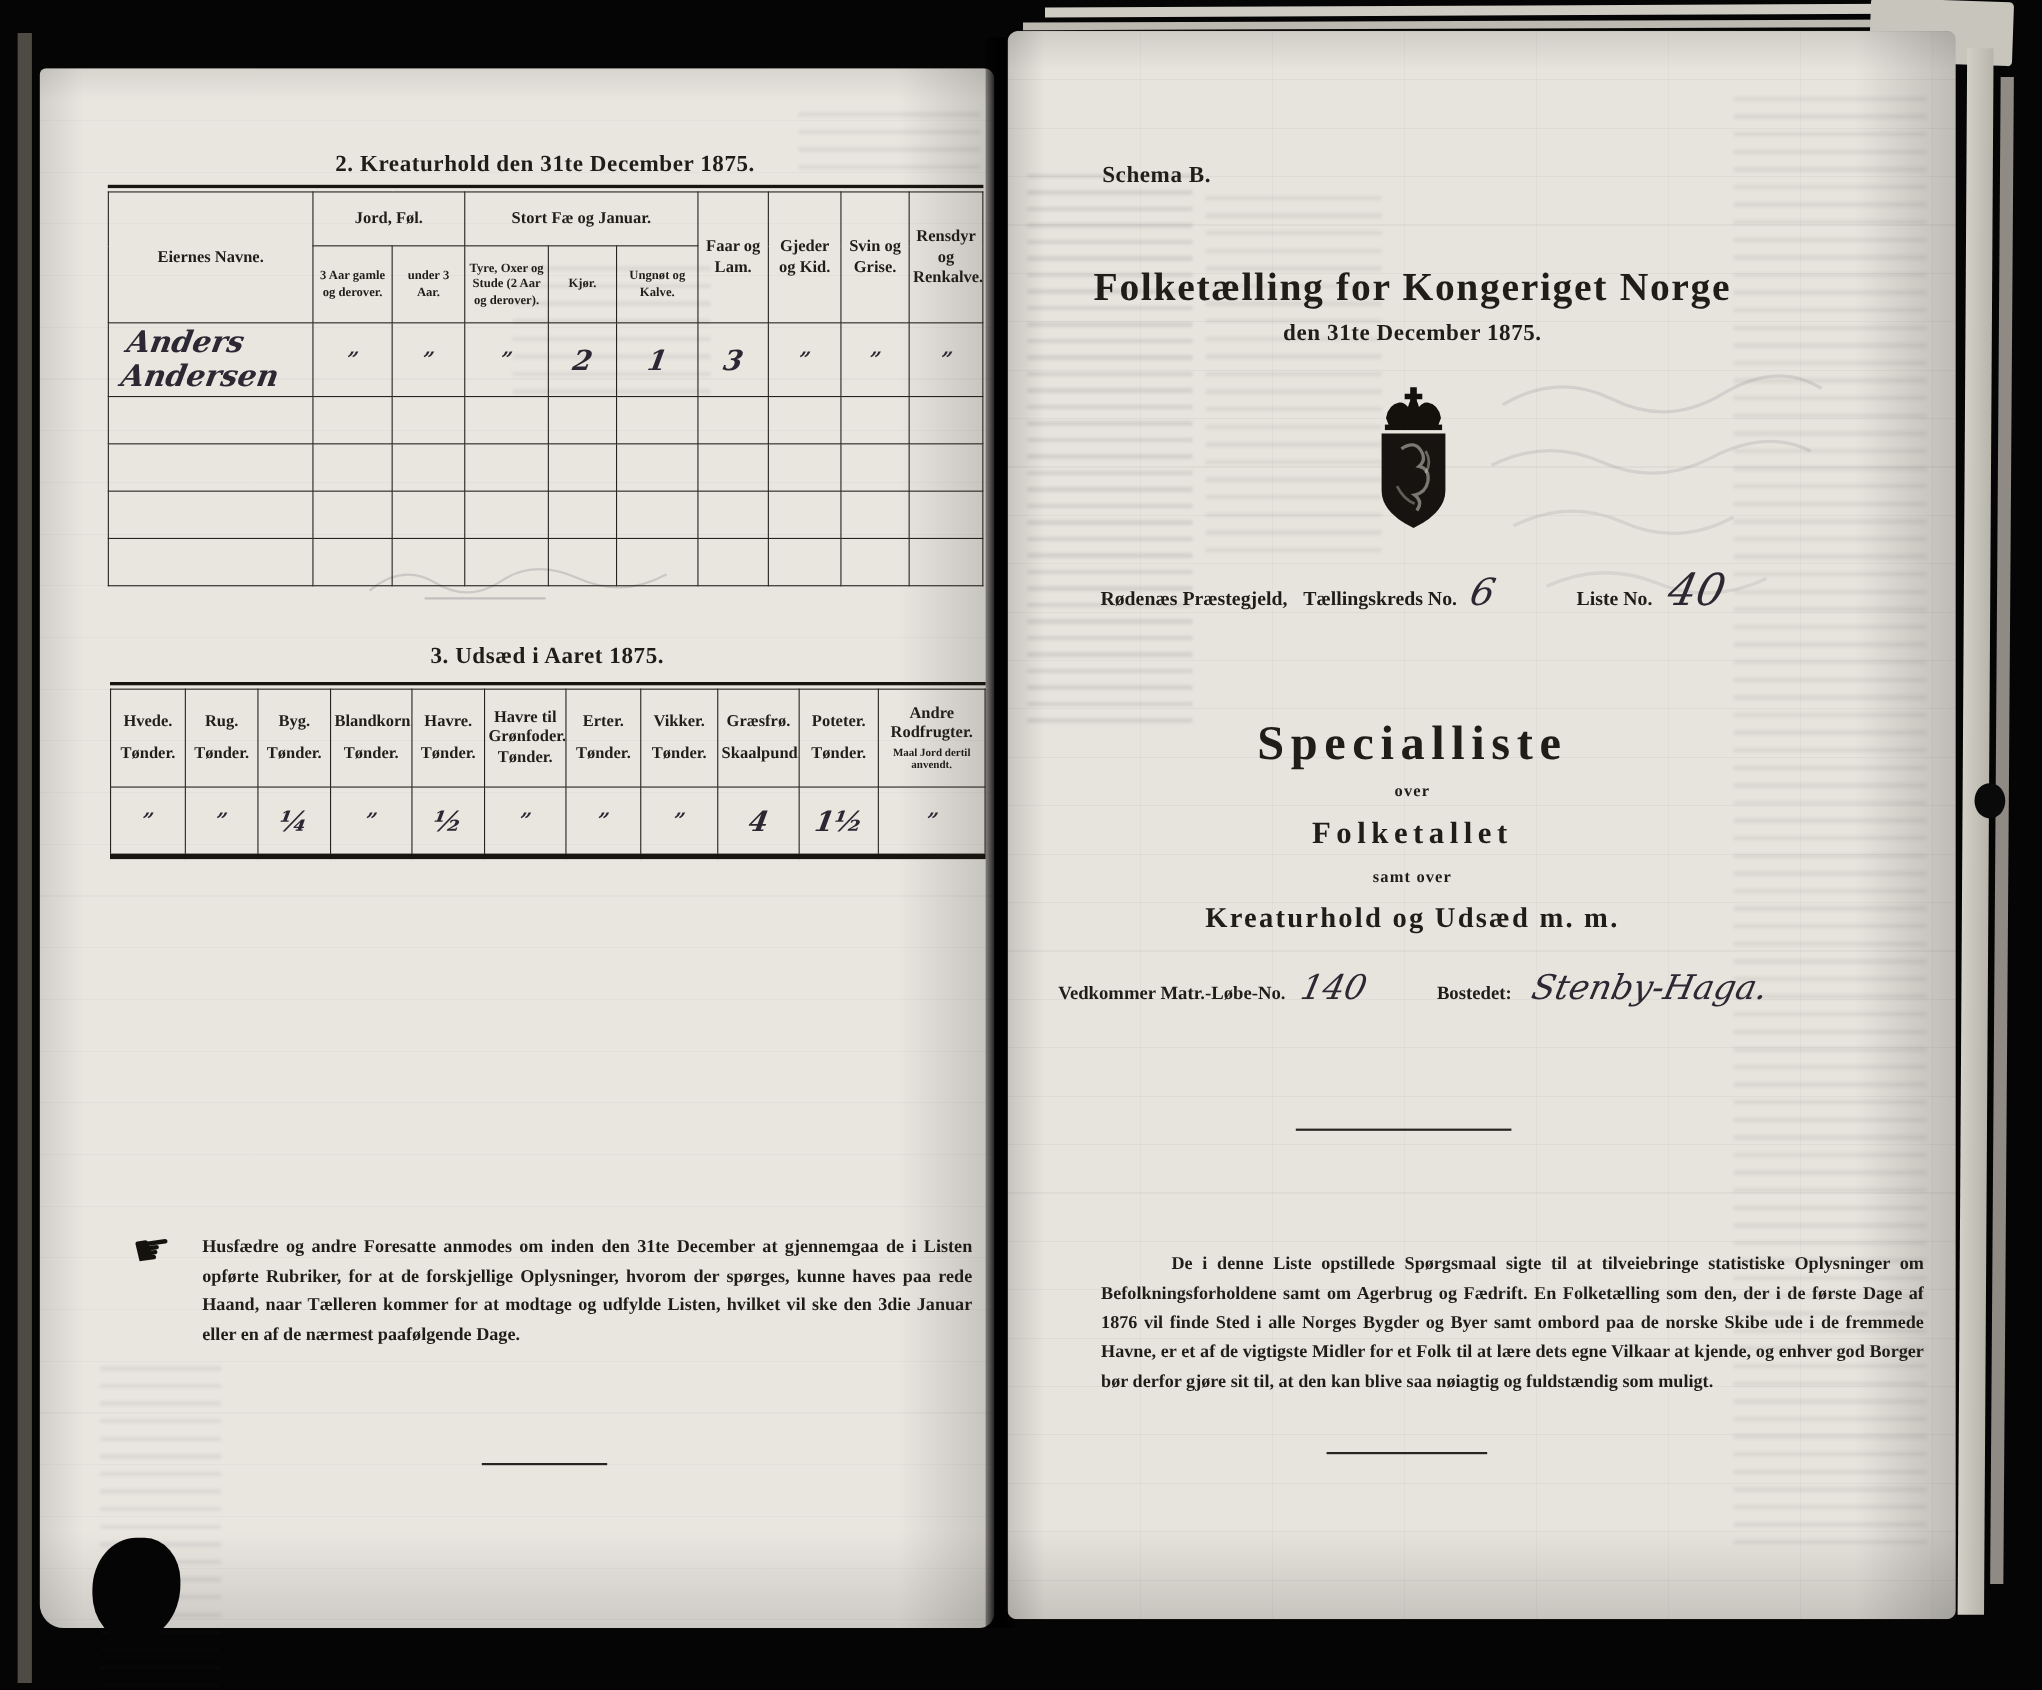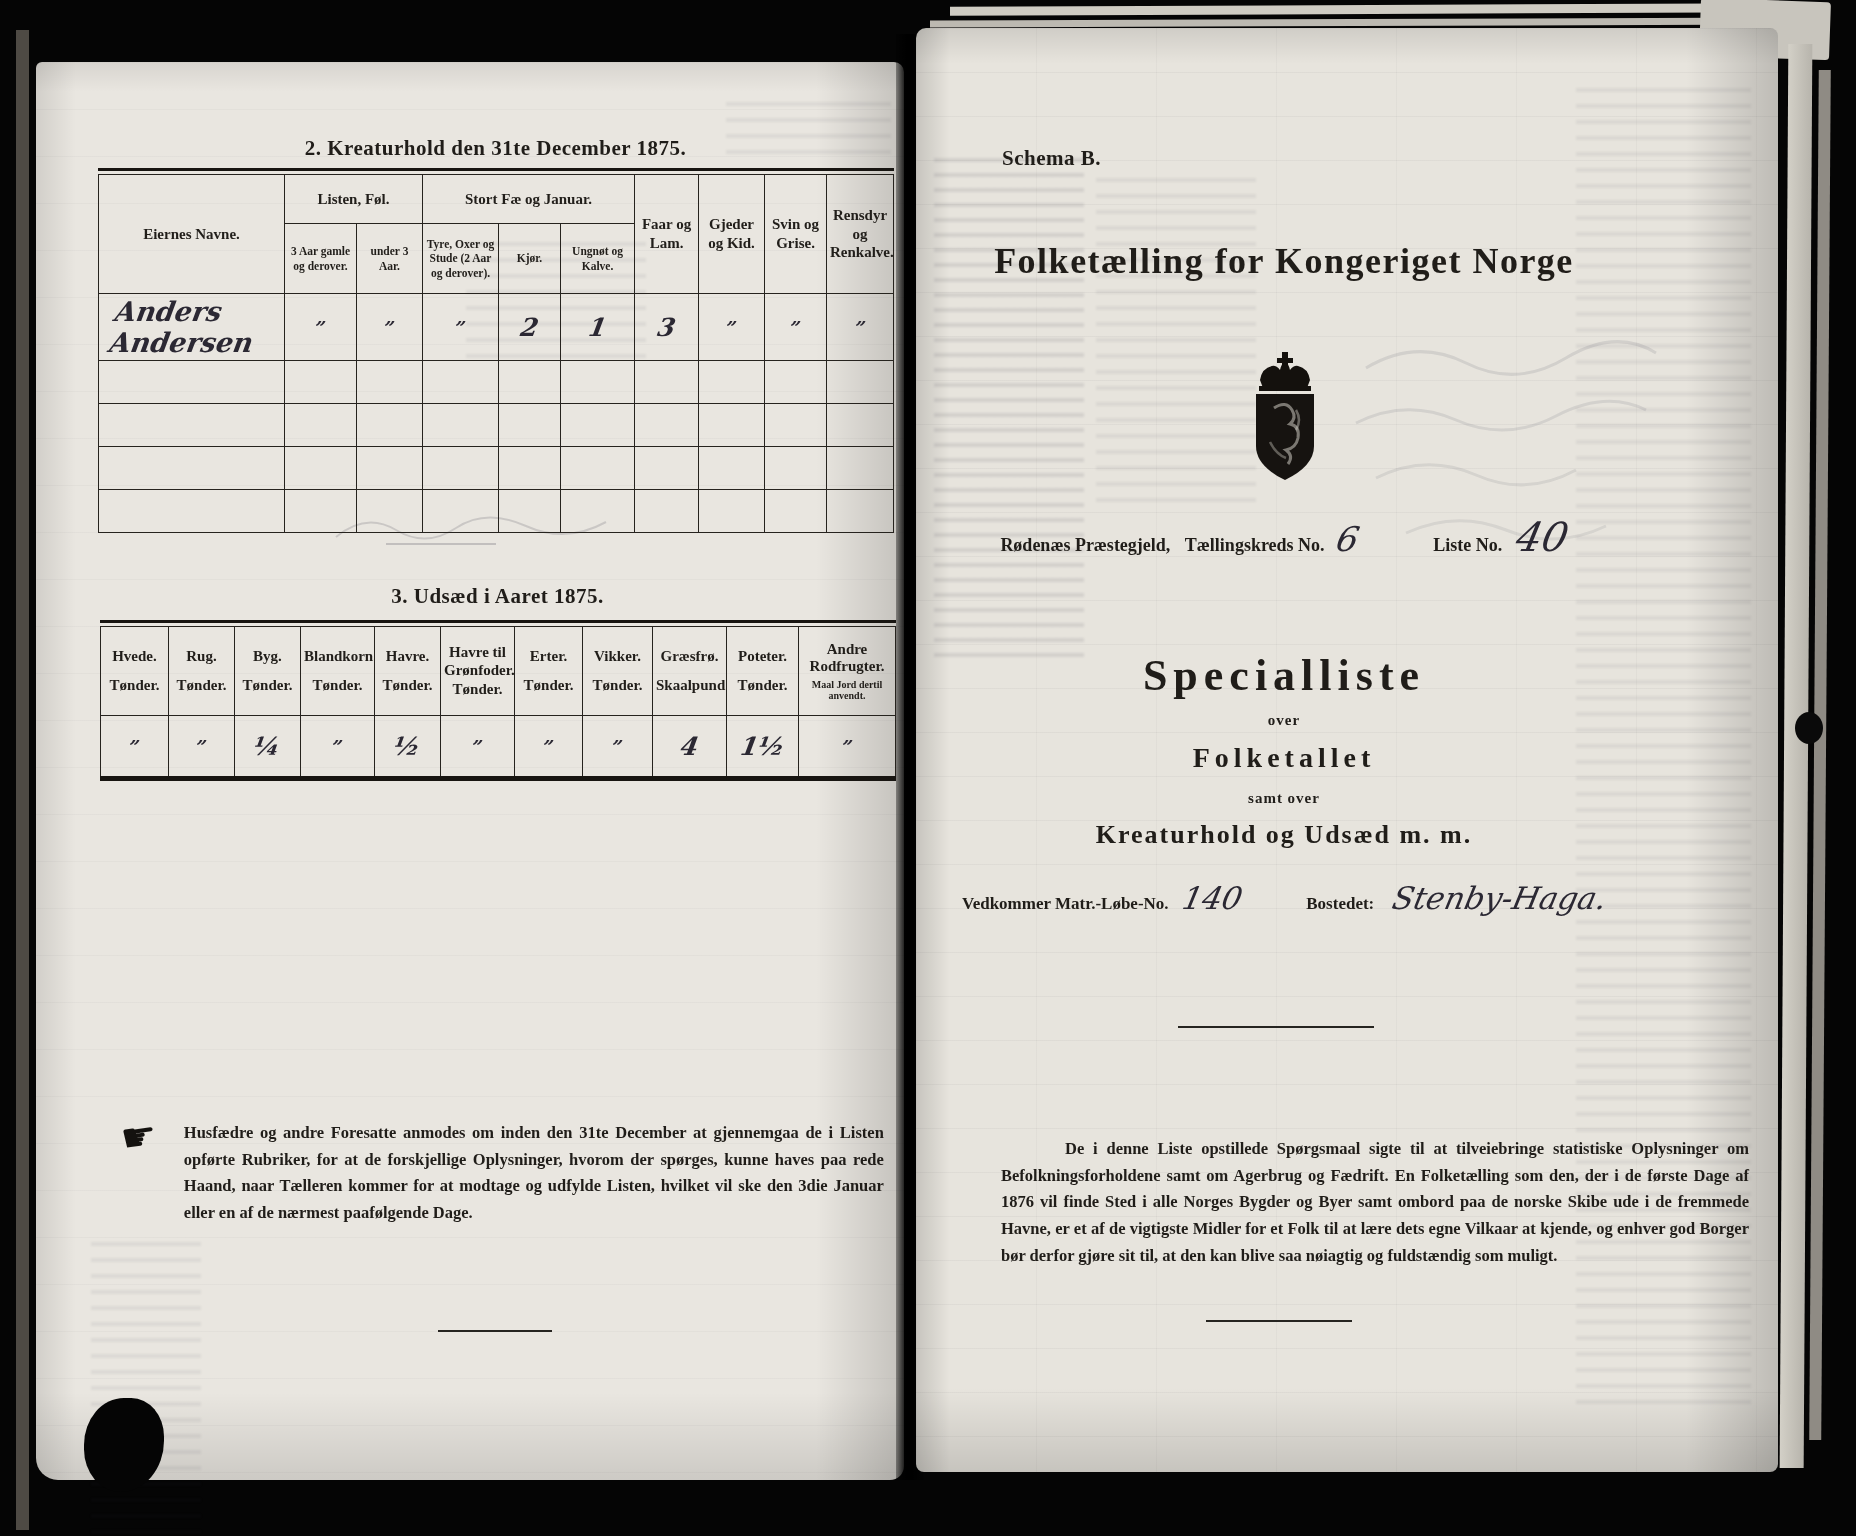--- a/index.html
+++ b/index.html
@@ -118,21 +118,21 @@
           <col style="width:62px">
             <col style="width:74px">
             <col style="width:64px">
             <col style="width:66px">
           <col style="width:62px">
             <col style="width:67px">
         </colgroup>
         <thead>
           <tr>
             <th rowspan="2" class="big">Eiernes Navne.</th>
-            <th colspan="2" class="grp">Listen, Føl.</th>
+            <th colspan="2" class="grp">Jord, Føl.</th>
             <th colspan="3" class="grp">Stort Fæ og Januar.</th>
             <th rowspan="2" class="big">Faar og Lam.</th>
             <th rowspan="2" class="big">Gjeder og Kid.</th>
             <th rowspan="2" class="big">Svin og Grise.</th>
             <th rowspan="2" class="big">Rensdyr og Renkalve.</th>
           </tr>
           <tr style="height:70px;">
             <th>3 Aar gamle og derover.</th>
             <th>under 3 Aar.</th>
             <th>Tyre, Oxer og Stude (2 Aar og derover).</th>
@@ -308,20 +308,21 @@
     <svg class="abs bleed-svg" style="left:430px;top:300px;" width="330" height="230" viewBox="0 0 330 230">
       <path d="M20 40 Q70 10 120 35 T220 30 T310 25" stroke="rgba(70,68,85,0.16)" stroke-width="3" fill="none"></path>
       <path d="M10 95 Q60 70 110 92 T210 88 T300 82" stroke="rgba(70,68,85,0.15)" stroke-width="3" fill="none"></path>
       <path d="M30 150 Q80 125 130 147 T230 142" stroke="rgba(70,68,85,0.14)" stroke-width="3" fill="none"></path>
       <path d="M60 205 Q110 182 160 202 T260 198" stroke="rgba(70,68,85,0.13)" stroke-width="3" fill="none"></path>
     </svg>
 
     <div class="abs print schema" style="left:86px;top:118px;">Schema B.</div>
 
     <div class="abs rp-center print main-title" style="top:212px;">Folketælling for Kongeriget Norge</div>
+    <div class="abs rp-center print date-line" style="top:262px;">den 31te December 1875.</div>
 
     <div class="abs" style="left:328px;top:322px;width:82px;height:136px;">
       <svg width="82" height="136" viewBox="0 0 82 136">
 
         <path d="M38 2 h6 v6 h5 v5 h-5 v4 h-6 v-4 h-5 v-5 h5 z" fill="#14110d"></path>
         <path d="M16 30 q2 -12 12 -14 q4 -1 8 4 q2 -8 5 -8 q3 0 5 8 q4 -5 8 -4 q10 2 12 14 l-3 8 h-44 z" fill="#14110d"></path>
         <rect x="15" y="36" width="52" height="5" fill="#14110d"></rect>
 
         <path d="M12 44 h58 v52 q0 20 -29 34 q-29 -14 -29 -34 z" fill="#161310"></path>
 

